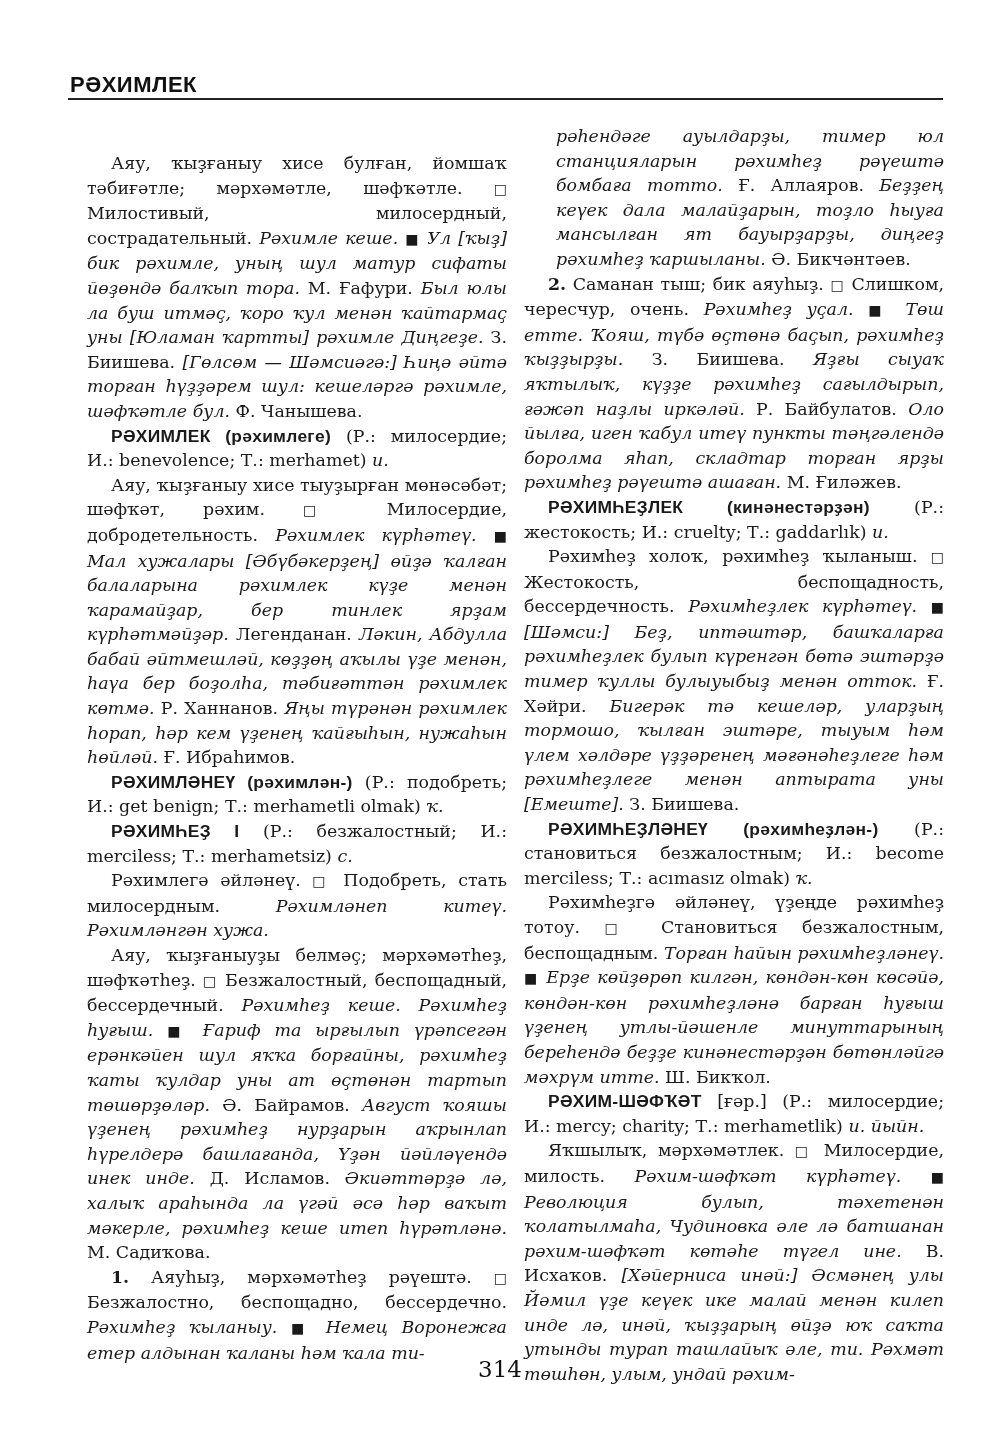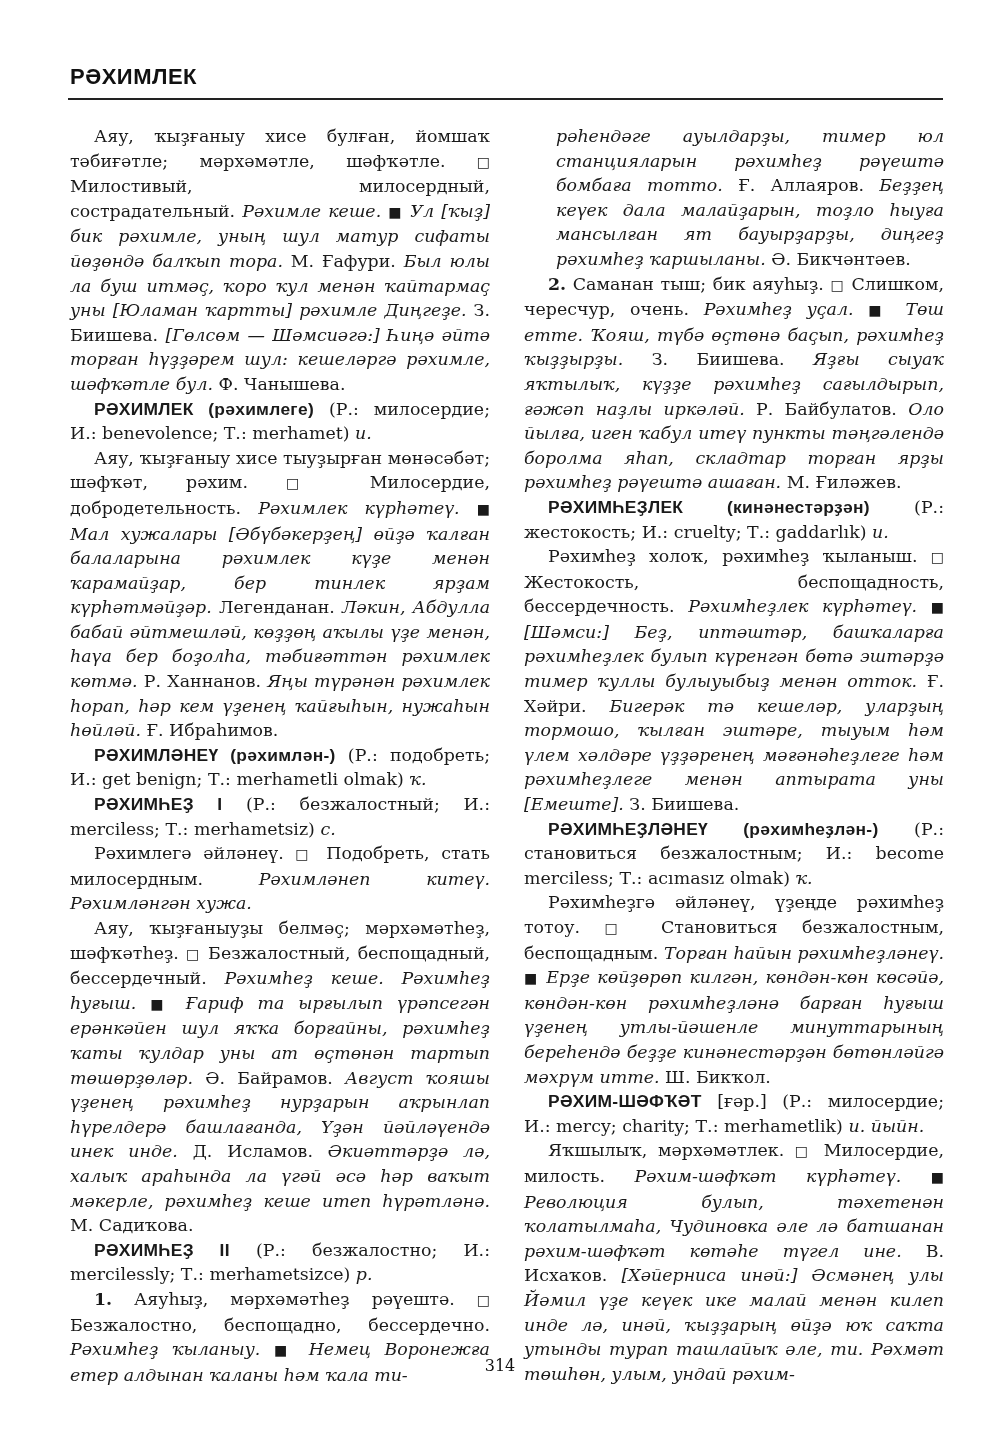--- a/index.html
+++ b/index.html
@@ -1,50 +1,49 @@
 <!DOCTYPE html>
 <html><head>
 <meta charset="utf-8">
 <style>
   html, body { margin: 0; padding: 0; background: #ffffff; }
   body { width: 1000px; height: 1455px; position: relative; overflow: hidden;
          font-family: "DejaVu Serif", "Liberation Serif", serif; color: #1a1a1a; }
-  .running-head { position: absolute; left: 70px; top: 64px; font-family: "Liberation Sans", sans-serif;
+  .running-head { position: absolute; left: 70px; top: 72px; font-family: "Liberation Sans", sans-serif;
                   font-weight: bold; font-size: 22px; letter-spacing: 0.5px; color: #111; }
   .head-rule { position: absolute; left: 68px; top: 98px; width: 875px; height: 0;
                border-top: 2px solid #222; }
   .column { position: absolute; top: 124px; width: 420px; font-size: 17.4px; line-height: 24.6px;
             text-align: justify; hyphens: manual; }
-  .col-left { left: 70px; }
+  .col-left { left: 87px; margin-top: 27px; }
   .col-right { left: 524px; }
   .para { margin: 0; text-indent: 24px; }
   .para.noindent { text-indent: 0; margin-left: 32px; }
   .hw { font-family: "Liberation Sans", sans-serif; font-weight: bold; letter-spacing: 0.3px; }
   .bold { font-weight: bold; }
   i, .it { font-style: italic; }
   .sq-open { font-family: "DejaVu Sans", sans-serif; font-size: 14px; }
   .sq-fill { font-family: "DejaVu Sans", sans-serif; font-size: 14px; }
   .page-number { position: absolute; top: 1356px; left: 0; width: 1000px; text-align: center;
-                 font-size: 16px; color: #111; font-family: "DejaVu Serif", serif; }
+                 font-size: 23px; color: #111; font-family: "DejaVu Serif", serif; }
 </style>
 </head>
 <body>
 
 <div class="running-head">РӘХИМЛЕК</div>
 <div class="head-rule"></div>
 
 <div class="column col-left">
     <p class="para"><span>Аяу, ҡыҙғаныу хисе булған, йомшаҡ тәбиғәтле; мәрхәмәтле, шәфҡәтле. </span><span class="sq-open">□</span><span> Милостивый, милосердный, сострадательный. </span><span class="it">Рәхимле кеше.</span><span> </span><span class="sq-fill">■</span><span> </span><span class="it">Ул [ҡыҙ] бик рәхимле, уның шул матур сифаты йөҙөндә балҡып тора.</span><span> М. Ғафури. </span><span class="it">Был юлы ла буш итмәҫ, ҡоро ҡул менән ҡайтармаҫ уны [Юламан ҡартты] рәхимле Диңгеҙе.</span><span> З. Биишева. </span><span class="it">[Гөлсөм — Шәмсиәгә:] Һиңә әйтә торған һүҙҙәрем шул: кешеләргә рәхимле, шәфҡәтле бул.</span><span> Ф. Чанышева.</span></p>
     <p class="para"><span class="hw">РӘХИМЛЕК (рәхимлеге)</span><span> (Р.: милосердие; И.: benevolence; Т.: merhamet) </span><span class="it">и.</span></p>
     <p class="para"><span>Аяу, ҡыҙғаныу хисе тыуҙырған мөнәсәбәт; шәфҡәт, рәхим. </span><span class="sq-open">□</span><span> Милосердие, добродетельность. </span><span class="it">Рәхимлек күрһәтеү.</span><span> </span><span class="sq-fill">■</span><span> </span><span class="it">Мал хужалары [Әбүбәкерҙең] өйҙә ҡалған балаларына рәхимлек күҙе менән ҡарамайҙар, бер тинлек ярҙам күрһәтмәйҙәр.</span><span> Легенданан. </span><span class="it">Ләкин, Абдулла бабай әйтмешләй, көҙҙөң аҡылы үҙе менән, һаүа бер боҙолһа, тәбиғәттән рәхимлек көтмә.</span><span> Р. Ханнанов. </span><span class="it">Яңы түрәнән рәхимлек һорап, һәр кем үҙенең ҡайғыһын, нужаһын һөйләй.</span><span> Ғ. Ибраһимов.</span></p>
     <p class="para"><span class="hw">РӘХИМЛӘНЕҮ (рәхимлән-)</span><span> (Р.: подобреть; И.: get benign; Т.: merhametli olmak) </span><span class="it">ҡ.</span></p>
     <p class="para"><span class="hw">РӘХИМҺЕҘ I</span><span> (Р.: безжалостный; И.: merciless; Т.: merhametsiz) </span><span class="it">с.</span></p>
     <p class="para"><span>Рәхимлегә әйләнеү. </span><span class="sq-open">□</span><span> Подобреть, стать милосердным. </span><span class="it">Рәхимләнеп китеү. Рәхимләнгән хужа.</span></p>
     <p class="para"><span>Аяу, ҡыҙғаныуҙы белмәҫ; мәрхәмәтһеҙ, шәфҡәтһеҙ. </span><span class="sq-open">□</span><span> Безжалостный, беспощадный, бессердечный. </span><span class="it">Рәхимһеҙ кеше. Рәхимһеҙ һуғыш.</span><span> </span><span class="sq-fill">■</span><span> </span><span class="it">Ғариф та ырғылып үрәпсегән ерәнкәйен шул яҡҡа борғайны, рәхимһеҙ ҡаты ҡулдар уны ат өҫтөнән тартып төшөрҙөләр.</span><span> Ә. Байрамов. </span><span class="it">Август ҡояшы үҙенең рәхимһеҙ нурҙарын аҡрынлап һүрелдерә башлағанда, Үҙән йәйләүендә инек инде.</span><span> Д. Исламов. </span><span class="it">Әкиәттәрҙә лә, халыҡ араһында ла үгәй әсә һәр ваҡыт мәкерле, рәхимһеҙ кеше итеп һүрәтләнә.</span><span> М. Садиҡова.</span></p>
-    <p class="para"><span class="hw">РӘХИМҺЕҘ II</span><span> (Р.: безжалостно; И.: mercilessly; Т.: merhametsizce) </span><span class="it">р.</span></p>
     <p class="para"><span class="bold">1.</span><span> Аяуһыҙ, мәрхәмәтһеҙ рәүештә. </span><span class="sq-open">□</span><span> Безжалостно, беспощадно, бессердечно. </span><span class="it">Рәхимһеҙ ҡыланыу.</span><span> </span><span class="sq-fill">■</span><span> </span><span class="it">Немец Воронежға етер алдынан ҡаланы һәм ҡала ти-</span></p>
   </div>
 <div class="column col-right">
     <p class="para noindent"><span class="it">рәһендәге ауылдарҙы, тимер юл станцияларын рәхимһеҙ рәүештә бомбаға тотто.</span><span> Ғ. Аллаяров. </span><span class="it">Беҙҙең кеүек дала малайҙарын, тоҙло һыуға мансылған ят бауырҙарҙы, диңгеҙ рәхимһеҙ ҡаршыланы.</span><span> Ә. Бикчәнтәев.</span></p>
     <p class="para"><span class="bold">2.</span><span> Саманан тыш; бик аяуһыҙ. </span><span class="sq-open">□</span><span> Слишком, чересчур, очень. </span><span class="it">Рәхимһеҙ уҫал.</span><span> </span><span class="sq-fill">■</span><span> </span><span class="it">Төш етте. Ҡояш, түбә өҫтөнә баҫып, рәхимһеҙ ҡыҙҙырҙы.</span><span> З. Биишева. </span><span class="it">Яҙғы сыуаҡ яҡтылыҡ, күҙҙе рәхимһеҙ сағылдырып, ғәжәп наҙлы иркәләй.</span><span> Р. Байбулатов. </span><span class="it">Оло йылға, иген ҡабул итеү пункты тәңгәлендә боролма яһап, складтар торған ярҙы рәхимһеҙ рәүештә ашаған.</span><span> М. Ғиләжев.</span></p>
     <p class="para"><span class="hw">РӘХИМҺЕҘЛЕК (кинәнестәрҙән)</span><span> (Р.: жестокость; И.: cruelty; Т.: gaddarlık) </span><span class="it">и.</span></p>
     <p class="para"><span>Рәхимһеҙ холоҡ, рәхимһеҙ ҡыланыш. </span><span class="sq-open">□</span><span> Жестокость, беспощадность, бессердечность. </span><span class="it">Рәхимһеҙлек күрһәтеү.</span><span> </span><span class="sq-fill">■</span><span> </span><span class="it">[Шәмси:] Беҙ, иптәштәр, башҡаларға рәхимһеҙлек булып күренгән бөтә эштәрҙә тимер ҡуллы булыуыбыҙ менән отток.</span><span> Ғ. Хәйри. </span><span class="it">Бигерәк тә кешеләр, уларҙың тормошо, ҡылған эштәре, тыуым һәм үлем хәлдәре үҙҙәренең мәғәнәһеҙлеге һәм рәхимһеҙлеге менән аптырата уны [Емеште].</span><span> З. Биишева.</span></p>
     <p class="para"><span class="hw">РӘХИМҺЕҘЛӘНЕҮ (рәхимһеҙлән-)</span><span> (Р.: становиться безжалостным; И.: become merciless; Т.: acımasız olmak) </span><span class="it">ҡ.</span></p>
     <p class="para"><span>Рәхимһеҙгә әйләнеү, үҙеңде рәхимһеҙ тотоу. </span><span class="sq-open">□</span><span> Становиться безжалостным, беспощадным. </span><span class="it">Торған һайын рәхимһеҙләнеү.</span><span> </span><span class="sq-fill">■</span><span> </span><span class="it">Ерҙе көйҙөрөп килгән, көндән-көн көсәйә, көндән-көн рәхимһеҙләнә барған һуғыш үҙенең утлы-йәшенле минуттарының береһендә беҙҙе кинәнестәрҙән бөтөнләйгә мәхрүм итте.</span><span> Ш. Бикҡол.</span></p>
     <p class="para"><span class="hw">РӘХИМ-ШӘФҠӘТ</span><span> [ғәр.] (Р.: милосердие; И.: mercy; charity; Т.: merhametlik) </span><span class="it">и. йыйн.</span></p>

